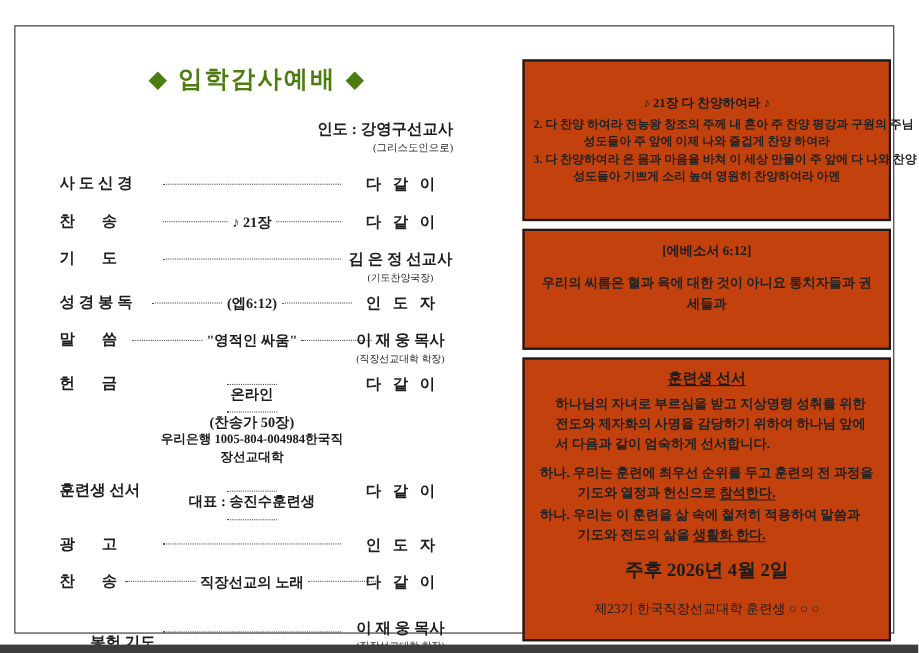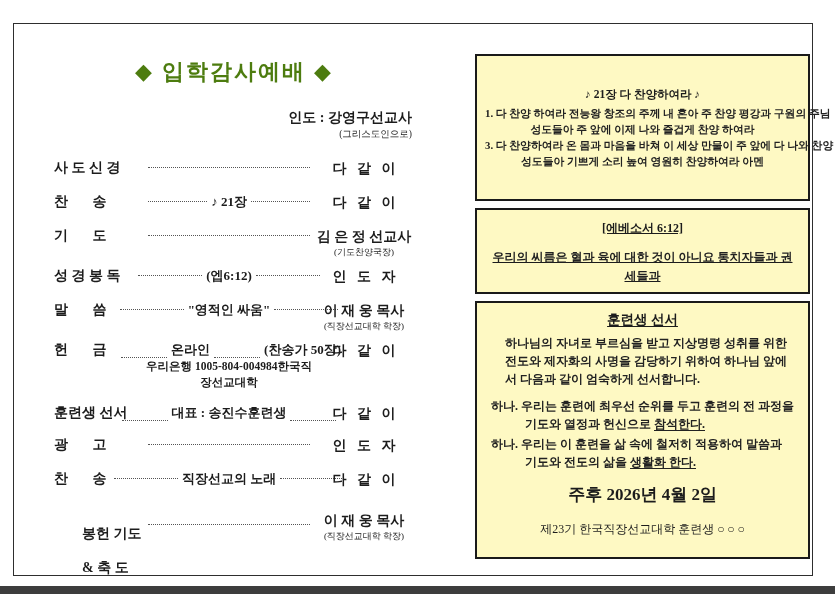--- a/index.html
+++ b/index.html
@@ -32,28 +32,28 @@
   .dots.seg{width:64px;flex-shrink:0;}
   .dots.seg2{width:46px;flex-shrink:0;}
   .ctext{font-size:13px;font-weight:bold;white-space:pre;line-height:17px;}
   .val{width:100px;flex-shrink:0;text-align:center;}
   .val .v{font-size:14px;font-weight:bold;white-space:pre;line-height:17px;}
   .val .vs{font-size:9px;margin-top:1px;}
   .midline2{text-align:center;font-size:12px;font-weight:bold;line-height:16px;}
   .midline2.small{font-size:11.5px;}
   .label2{font-size:14px;font-weight:bold;white-space:pre;line-height:17px;}
   .mb16{margin-bottom:16px;} .mb8{margin-bottom:8px;} .mb14{margin-bottom:14px;} .mb20{margin-bottom:20px;}
-  .row .mrow{display:flex;align-items:flex-end;justify-content:center;}
+  .row .mrow{display:flex;align-items:center;justify-content:center;flex-direction:column;}
   
   .right-col{position:absolute;left:461px;top:30px;width:335px;}
-  .rbox{border:2px solid #1a1a1a;box-sizing:border-box;background:#fef9c3;}
+  .rbox{border:2px solid #1a1a1a;box-sizing:border-box;background:#c2410c;}
   .hymn-box{height:147px;margin-bottom:7px;display:flex;flex-direction:column;justify-content:center;padding:4px 8px;}
   .hymn-title{text-align:center;font-size:11.5px;font-weight:bold;margin-bottom:3px;line-height:16px;}
   .hymn-line{text-align:center;font-size:10.8px;line-height:16px;white-space:nowrap;font-weight:bold;color:#222;}
-  .scripture-box{height:86px;margin-bottom:7px;padding:10px 12px 0 12px;text-decoration:underline;}
+  .scripture-box{height:110px;margin-bottom:7px;padding:10px 12px 0 12px;}
   .scripture-ref{text-align:center;font-size:12px;font-weight:bold;margin-bottom:11px;}
   .scripture-line{text-align:center;font-size:12px;font-weight:bold;line-height:19px;color:#222;}
   .oath-box{height:258px;padding:8px 14px 0 14px;}
   .oath-title{text-align:center;font-size:13.5px;font-weight:bold;text-decoration:underline;text-underline-offset:2px;margin-bottom:5px;}
   .oath-intro{font-size:12px;font-weight:bold;line-height:18px;padding:0 6px 0 14px;margin-bottom:9px;color:#222;}
   .oath-item{font-size:12px;font-weight:bold;line-height:18px;padding-left:34px;text-indent:-34px;margin-bottom:2px;color:#222;}
   .oath-item .ul{text-decoration:underline;text-underline-offset:2px;}
   .oath-date{text-align:center;font-size:17px;font-weight:bold;margin-top:12px;}
   .oath-sign{text-align:center;font-size:12px;font-weight:normal;margin-top:15px;}
 </style>
@@ -170,21 +170,21 @@
         <span class="v">이 재 웅 목사</span>
         <div class="vs">(직장선교대학 학장)</div>
       </span>
     </div>
   </div>
 
   <div class="right-col">
 
     <div class="rbox hymn-box">
       <div class="hymn-title">♪ 21장 다 찬양하여라 ♪</div>
-      <div class="hymn-line">1. 다 찬양 하여라 전능왕  창조의 주께 내 혼아 주 찬양 평강과 구원의 주님</div>
+      <div class="hymn-line">2. 다 찬양 하여라 전능왕  창조의 주께 내 혼아 주 찬양 평강과 구원의 주님</div>
       <div class="hymn-line">성도들아 주 앞에 이제 나와 즐겁게 찬양 하여라</div>
       <div class="hymn-line">3. 다 찬양하여라 온 몸과 마음을 바쳐 이 세상 만물이 주 앞에 다 나와 찬양</div>
       <div class="hymn-line">성도들아 기쁘게 소리 높여 영원히 찬양하여라 아멘</div>
     </div>
 
     <div class="rbox scripture-box">
       <div class="scripture-ref">[에베소서 6:12]</div>
       <div class="scripture-line">우리의 씨름은 혈과 육에 대한 것이 아니요 통치자들과 권세들과</div>
     </div>
 

